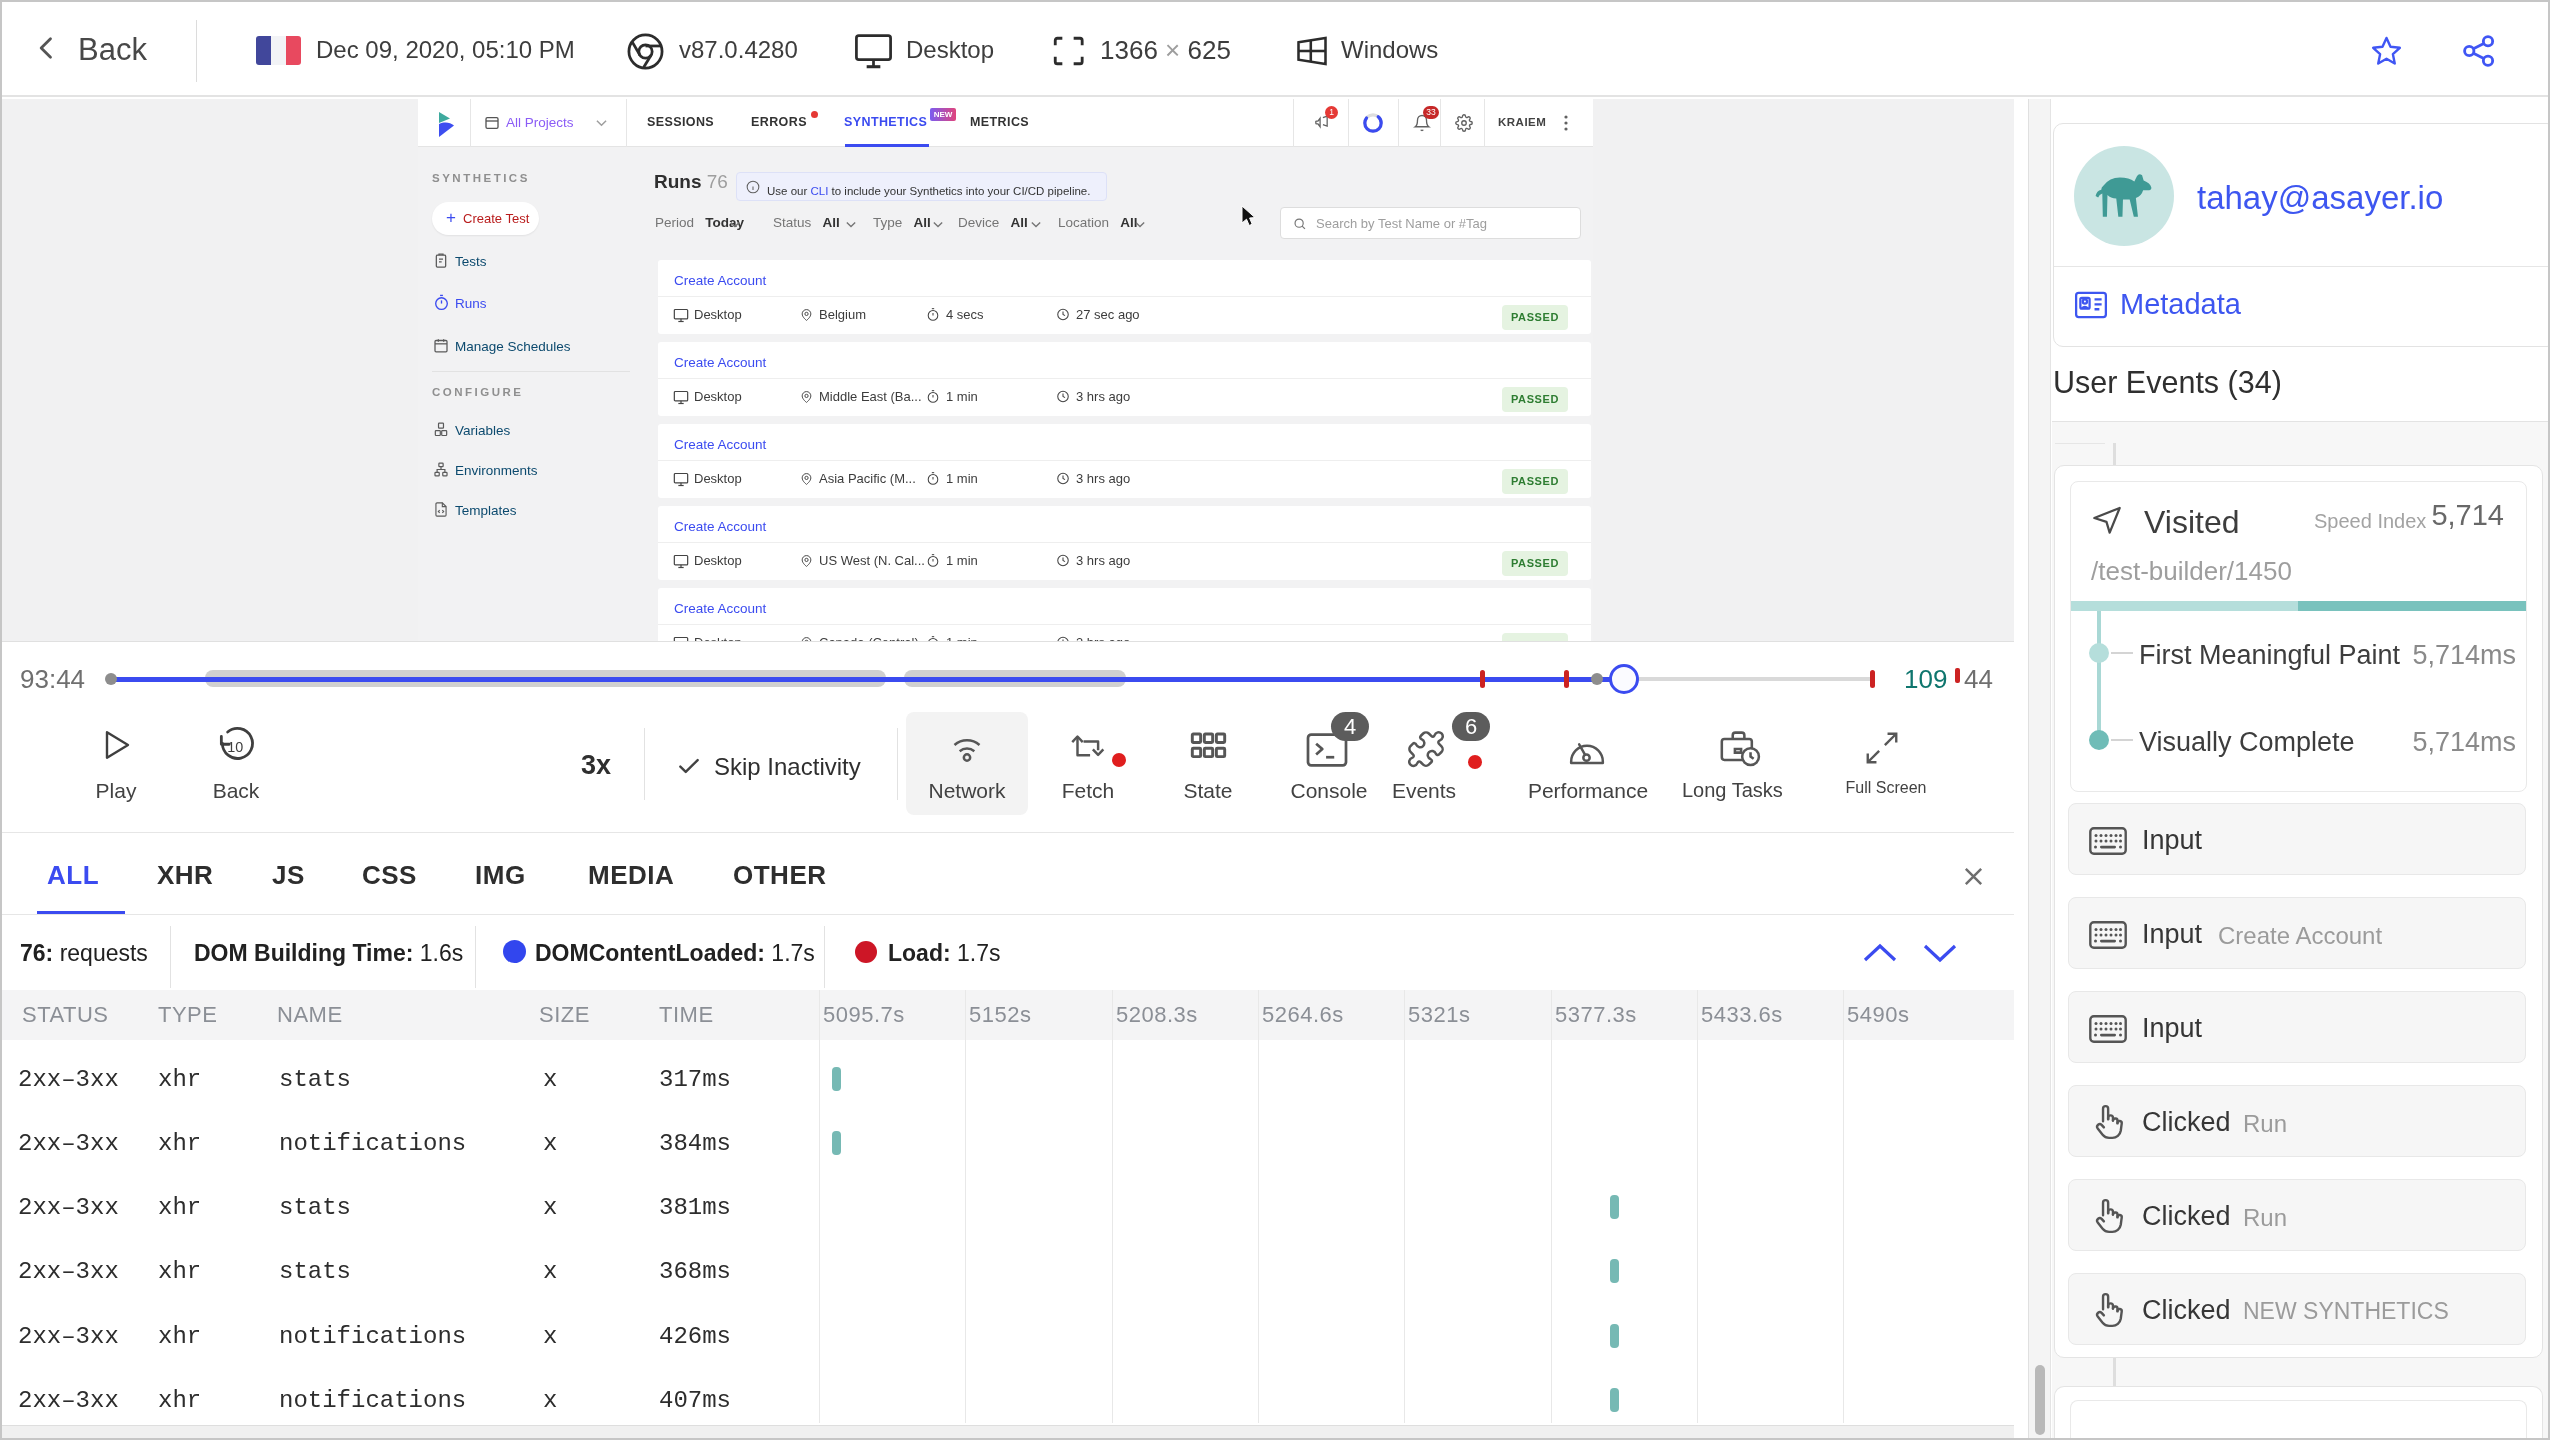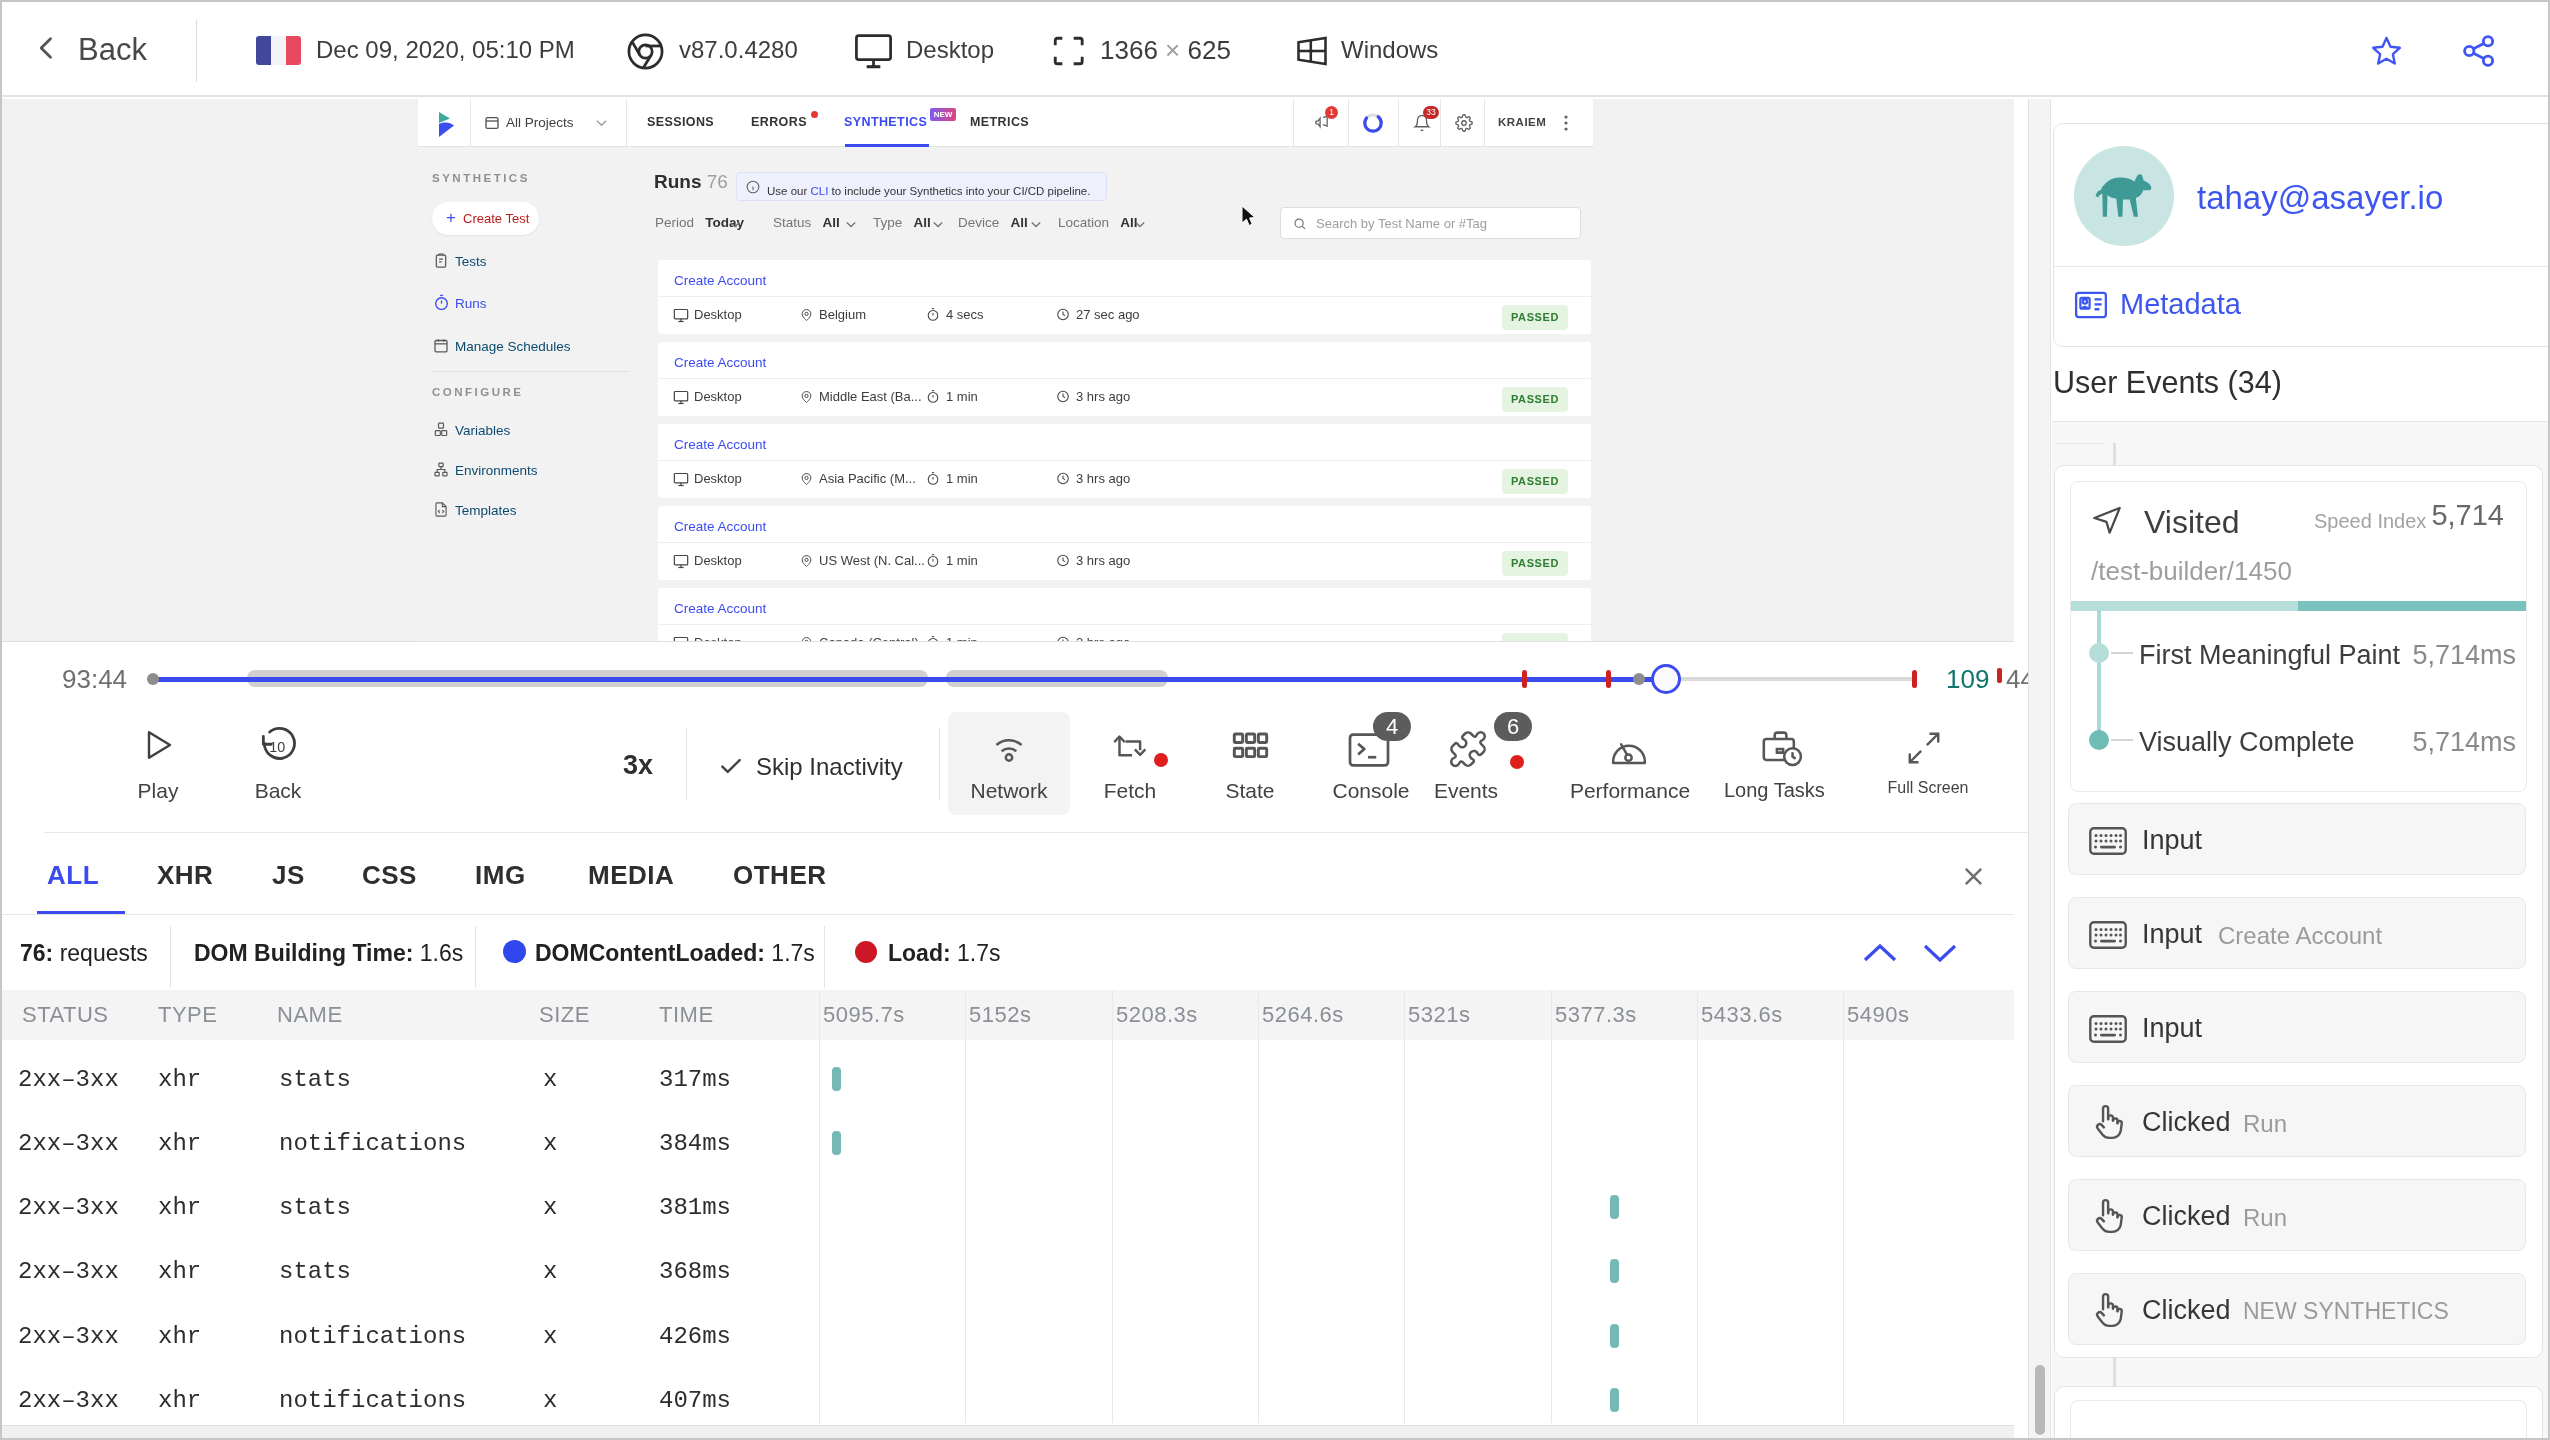--- a/index.html
+++ b/index.html
@@ -23,21 +23,21 @@
   .side-label { position:absolute; font-size:11.5px; color:#8f8f8f; letter-spacing:2.5px; font-weight:bold; }
 
   .card { position:absolute; left:240px; width:933px; height:74px; background:#fff; border-radius:3px; }
   .ca-link { position:absolute; left:16px; top:13px; font-size:13.5px; color:#3b4bf0; }
   .card-div { position:absolute; left:0; top:36px; width:100%; height:1px; background:#eeeeee; }
   .crow { position:absolute; left:0; top:37px; width:100%; height:37px; font-size:13px; color:#3c3c3c; }
   .crow span { position:absolute; top:10px; white-space:nowrap; }
   .passed { position:absolute; right:23px; top:8px; width:66px; height:25px; background:#e5f3e1; border-radius:4px; color:#2e7d32; font-size:11px; font-weight:bold; letter-spacing:0.6px; text-align:center; line-height:25px; }
 
   
-  #player { left:2px; top:643px; width:2012px; height:190px; background:#fff; border-bottom:1px solid #e6e6e6;margin-left:42px; }
+  #player { left:2px; top:643px; width:2012px; height:190px; background:#fff; border-bottom:1px solid #e6e6e6; }
   .tl-red { position:absolute; width:5px; height:18px; border-radius:2.5px; background:#c22; top:27px; }
   .ctrl-lab { position:absolute; font-size:21px; color:#424242; white-space:nowrap; text-align:center; }
 
   
   #net { left:2px; top:834px; width:2012px; height:604px; background:#fff; }
   .ntab { position:absolute; top:26px; font-size:26px; font-weight:bold; color:#2e2e2e; letter-spacing:0.5px; }
   .sum-b { font-weight:bold; color:#212121; }
   .thead-lab { position:absolute; top:14px; font-size:22px; color:#8b8f96; letter-spacing:0.5px; }
   .tcol { position:absolute; top:0; width:1px; height:433px; background:#e8e8e8; }
   .trow { position:absolute; left:0; width:2012px; height:64px; font-family:"Liberation Mono",monospace; font-size:24px; color:#2d2d2d; }
@@ -111,21 +111,21 @@
       <svg class="abs" style="left:12px;top:11px" width="28" height="28" viewBox="0 0 28 28">
         <path d="M9 2 L20 8.5 L9 13 Z" fill="#3eaa9e"></path>
         <path d="M9 14 C15 11.5 20 12.5 24 15.5 L9 27 Z" fill="#3d4ef0"></path>
       </svg>
       <div class="ah-div" style="left:52px"></div>
       <svg class="abs" style="left:66px;top:16px" width="16" height="16" viewBox="0 0 24 24" fill="none" stroke="#555" stroke-width="2">
           <rect x="3" y="4" width="18" height="16" rx="2"></rect>
           <path d="M3 9 h18"></path>
           <path d="M7 6.5 h.01 M10 6.5 h.01 M13 6.5 h.01"></path>
         </svg>
-      <div class="abs" style="left:88px;top:16px;font-size:13.5px;color:#404040">All Projects</div>
+      <div class="abs" style="left:88px;top:16px;font-size:13.5px;color:#8b5cf6">All Projects</div>
       <svg class="abs" style="left:178px;top:20px" width="11" height="8" viewBox="0 0 12 8" fill="none" stroke="#9e9e9e" stroke-width="1.6">
           <path d="M1 1.5 L6 6.5 L11 1.5"></path>
         </svg>
       <div class="ah-div" style="left:208px"></div>
       <div class="ah-tab" style="left:229px">SESSIONS</div>
       <div class="ah-tab" style="left:333px">ERRORS</div>
       <div class="abs" style="left:393px;top:12px;width:7px;height:7px;border-radius:50%;background:#e53935"></div>
       <div class="ah-tab" style="left:426px;color:#3b4bf0">SYNTHETICS</div>
       <div class="abs" style="left:512px;top:9px;width:26px;height:13px;border-radius:2px;background:linear-gradient(90deg,#7b5cf0,#e0447c);color:#fff;font-size:8px;font-weight:bold;text-align:center;line-height:13px">NEW</div>
       <div class="abs" style="left:427px;top:45px;width:84px;height:3px;background:#3b4bf0"></div>

